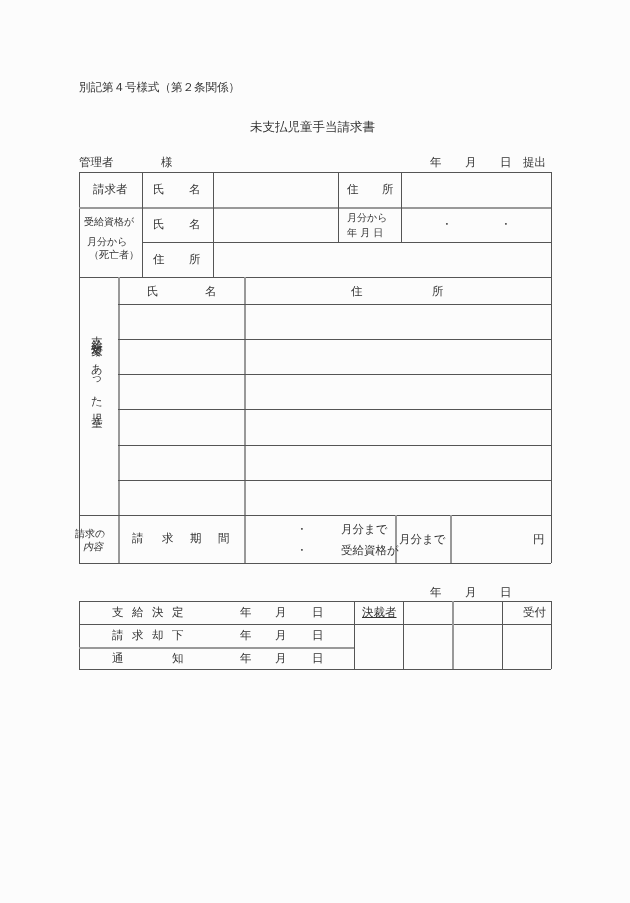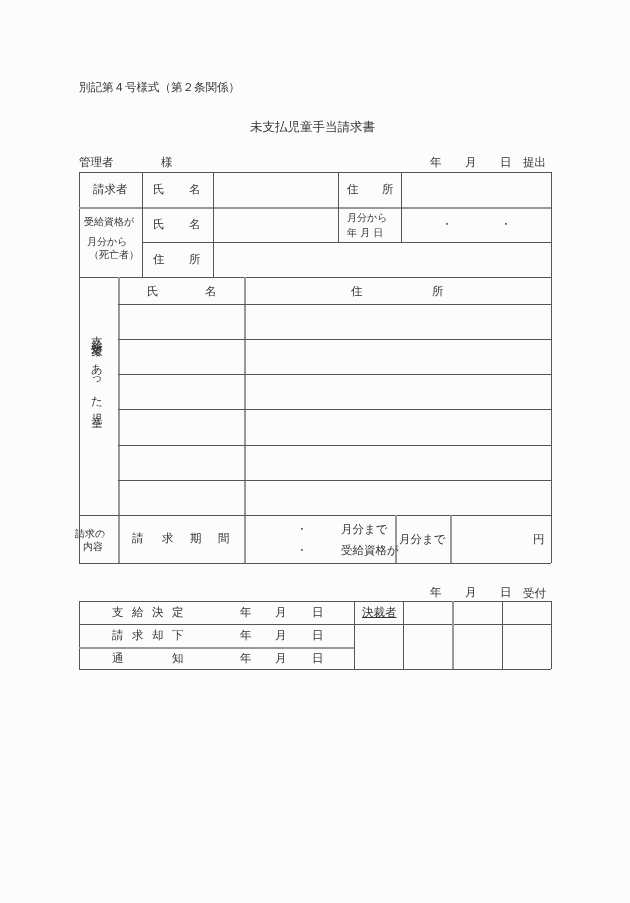--- a/index.html
+++ b/index.html
@@ -103,41 +103,41 @@
     <input class="blank" style="left: 246px; top: 410px; width: 304px; height: 34px;" value="">
     <input class="blank" style="left: 120px; top: 446px; width: 123px; height: 33px;" value="">
     <input class="blank" style="left: 246px; top: 446px; width: 304px; height: 33px;" value="">
     <input class="blank" style="left: 120px; top: 481px; width: 123px; height: 33px;" value="">
     <input class="blank" style="left: 246px; top: 481px; width: 304px; height: 33px;" value="">
 
     <div class="vl gl" style="left:395px;top:515px;height:48px;border-left-width:2px;"></div>
     <div class="vl gl" style="left:450px;top:515px;height:48px;border-left-width:2px;"></div>
 
     <div class="t sm" style="left:75px;top:527px;">請求の</div>
-    <div class="t sm" style="left:83px;top:540px;">内容</div>
+    <div class="t sm" style="left:83px;top:540px;font-style:italic;">内容</div>
 
     <div class="t" style="left:132px;top:533px;">請</div>
     <div class="t" style="left:162px;top:533px;">求</div>
     <div class="t" style="left:190px;top:533px;">期</div>
     <div class="t" style="left:218px;top:533px;">間</div>
 
     <div class="t" style="left:296px;top:524px;">・</div>
     <div class="t" style="left:341px;top:524px;">月分まで</div>
     <div class="t" style="left:296px;top:545px;">・</div>
     <div class="t" style="left:341px;top:545px;">受給資格が</div>
 
     <div class="t" style="left:399px;top:534px;">月分まで</div>
     <input class="blank" style="left: 452px; top: 516px; width: 78px; height: 46px; text-align: right;" value="">
     <div class="t" style="left:533px;top:534px;">円</div>
   </div>
 
   <div class="t" style="left:430px;top:587px;">年</div>
   <div class="t" style="left:465px;top:587px;">月</div>
   <div class="t" style="left:500px;top:587px;">日</div>
-  <div class="t" style="left:523px;top:588px;">受付</div>
+  <div class="t" style="left:523px;top:607px;">受付</div>
 
   <div>
     <div class="hl" style="left:79px;top:601px;width:472px;"></div>
     <div class="hl" style="left:79px;top:669px;width:472px;"></div>
     <div class="vl" style="left:79px;top:601px;height:68px;"></div>
     <div class="vl" style="left:551px;top:601px;height:68px;"></div>
 
     <div class="hl" style="left:79px;top:624px;width:472px;"></div>
     <div class="hl gl" style="left:79px;top:647px;width:275px;border-top-width:2px;"></div>
 

